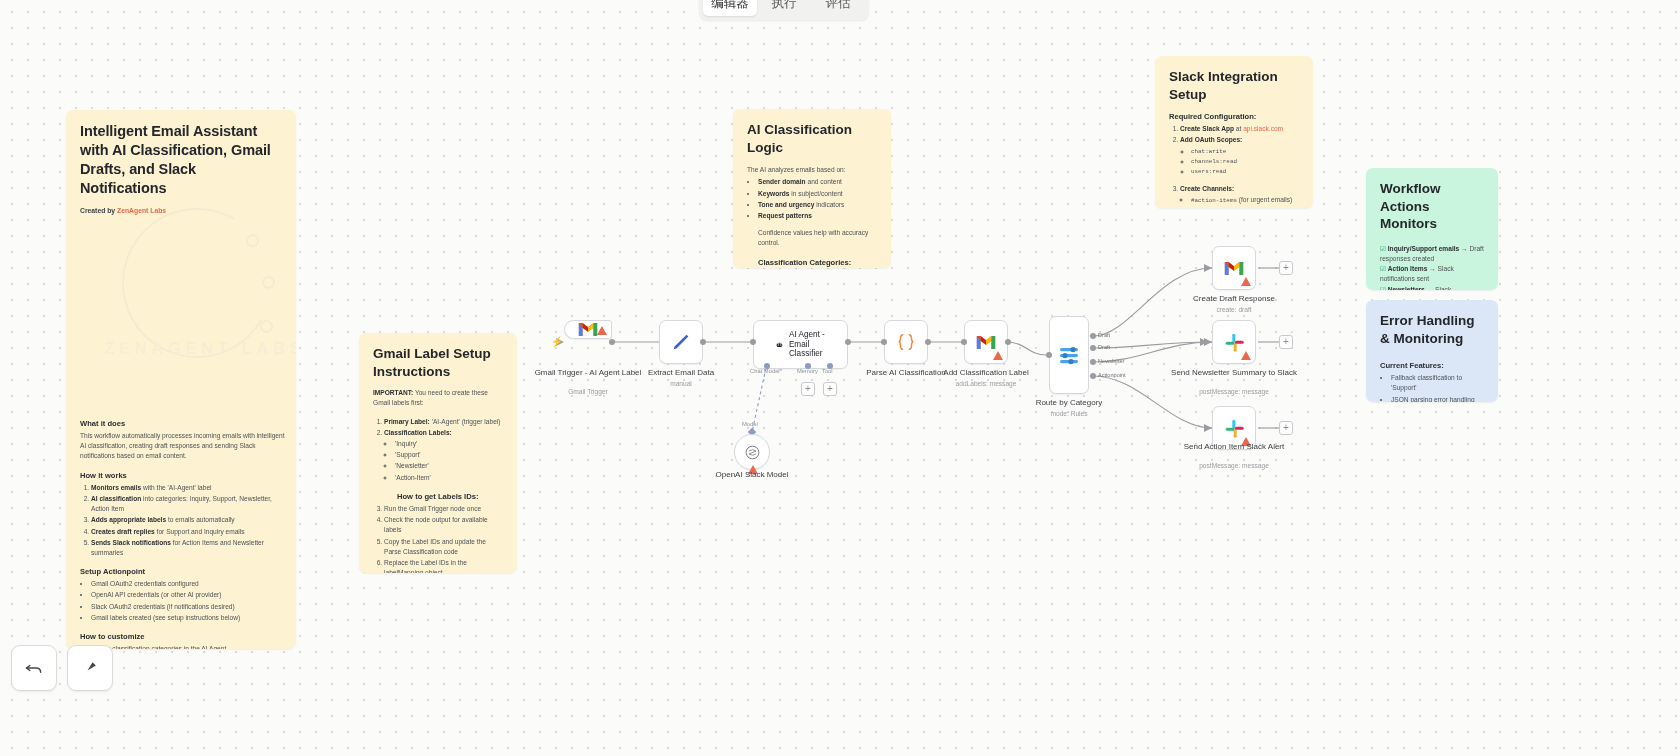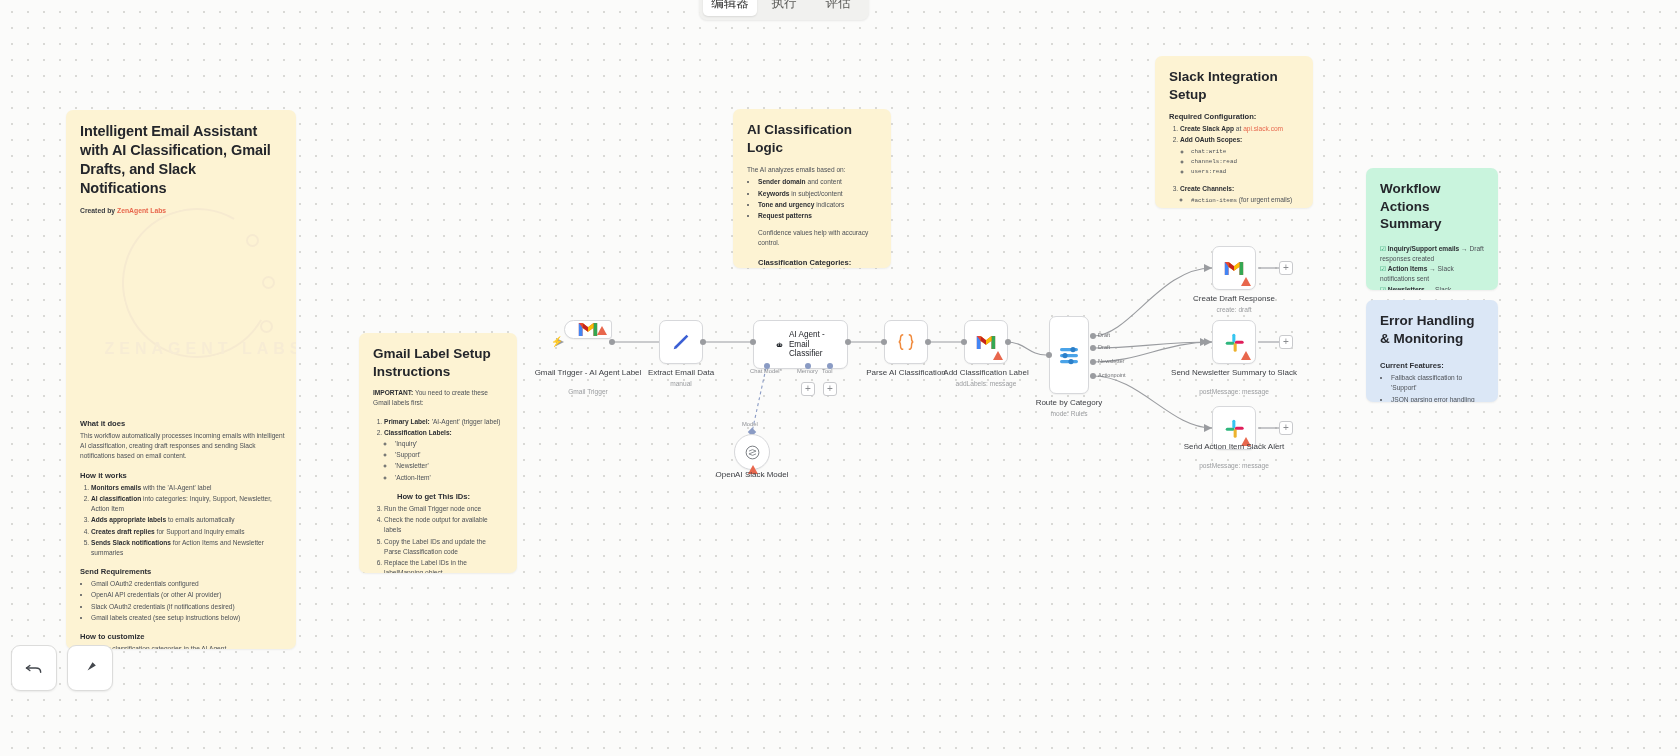--- a/index.html
+++ b/index.html
@@ -182,21 +182,21 @@
 
       <h3>How it works</h3>
       <ol>
         <li><b>Monitors emails</b><span> with the 'AI-Agent' label</span></li>
         <li><b>AI classification</b><span> into categories: Inquiry, Support, Newsletter, Action Item</span></li>
         <li><b>Adds appropriate labels</b><span> to emails automatically</span></li>
         <li><b>Creates draft replies</b><span> for Support and Inquiry emails</span></li>
         <li><b>Sends Slack notifications</b><span> for Action Items and Newsletter summaries</span></li>
       </ol>
 
-      <h3>Send Requirements</h3>
+      <h3>Setup Actionpoint</h3>
       <ul>
         <li>Gmail OAuth2 credentials configured</li>
         <li>OpenAI API credentials (or other AI provider)</li>
         <li>Slack OAuth2 credentials (if notifications desired)</li>
         <li>Gmail labels created (see setup instructions below)</li>
       </ul>
 
       <h3>How to customize</h3>
       <ul>
         <li>Modify classification categories in the AI Agent</li>
@@ -212,21 +212,21 @@
     </p>
     <ol style="margin-top:8px;">
       <li><b>Primary Label:</b><span> 'AI-Agent' (trigger label)</span></li>
       <li><b>Classification Labels:</b></li>
       <ul class="sub">
         <li>'Inquiry'</li>
         <li>'Support'</li>
         <li>'Newsletter'</li>
         <li>'Action-Item'</li>
       </ul>
-      <h3 class="indent">How to get This IDs:</h3>
+      <h3 class="indent">How to get Labels IDs:</h3>
       <li>Run the Gmail Trigger node once</li>
       <li>Check the node output for available labels</li>
       <li>Copy the Label IDs and update the Parse Classification code</li>
       <li>Replace the Label IDs in the labelMapping object</li>
     </ol>
 
   </div>
 
   <div class="note yellow" style="left:733px; top:109px; width:158px; height:159px;">
     <h2>AI Classification Logic</h2>
@@ -256,21 +256,21 @@
       <li style="margin-top:8px;"><b>Create Channels:</b></li>
       <ul class="sub">
         <li><span class="mono">#action-items</span><span> (for urgent emails)</span></li>
         <li><span> (for newsletter summaries)</span></li>
       </ul>
 
     </ol>
   </div>
 
   <div class="note green" style="left:1366px; top:168px; width:132px; height:122px;">
-    <h2>Workflow Actions Summary</h2>
+    <h2>Workflow Actions Monitors</h2>
     <div style="margin-top:11px;">
       <p><span style="color:#22a06b;">☑</span> <b>Inquiry/Support emails</b><span> → Draft responses created</span></p>
       <p><span style="color:#22a06b;">☑</span> <b>Action Items</b><span> → Slack notifications sent</span></p>
       <p><span style="color:#22a06b;">☑</span> <b>Newsletters</b><span> → Slack summaries sent</span></p>
 
     </div>
 
   </div>
 
   <div class="note blue" style="left:1366px; top:300px; width:132px; height:102px;">

